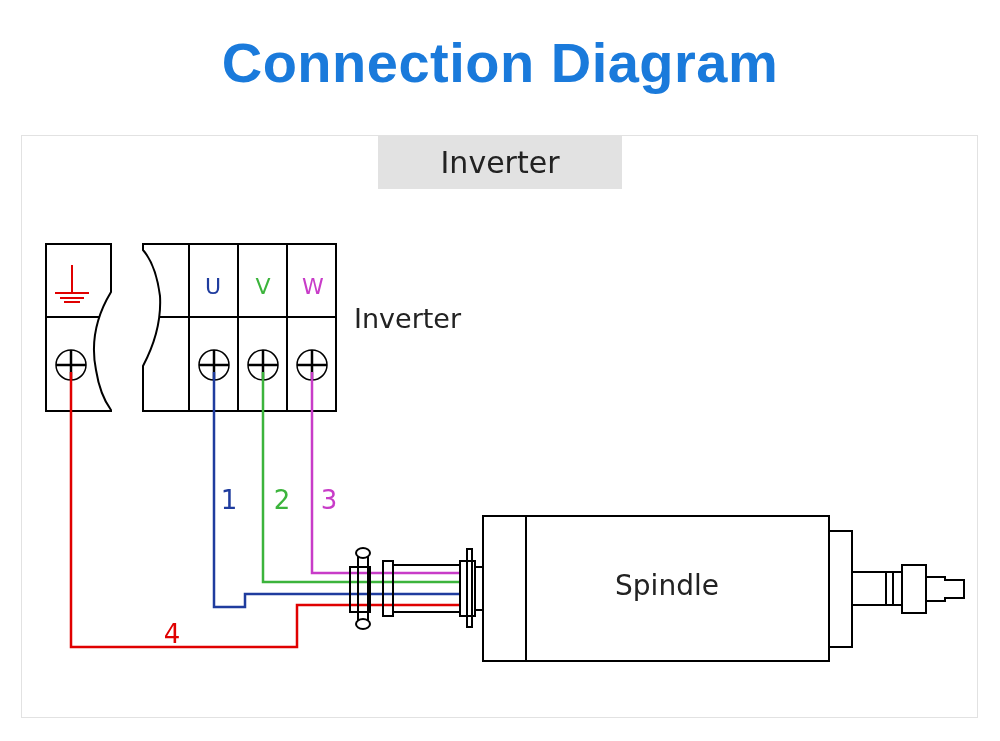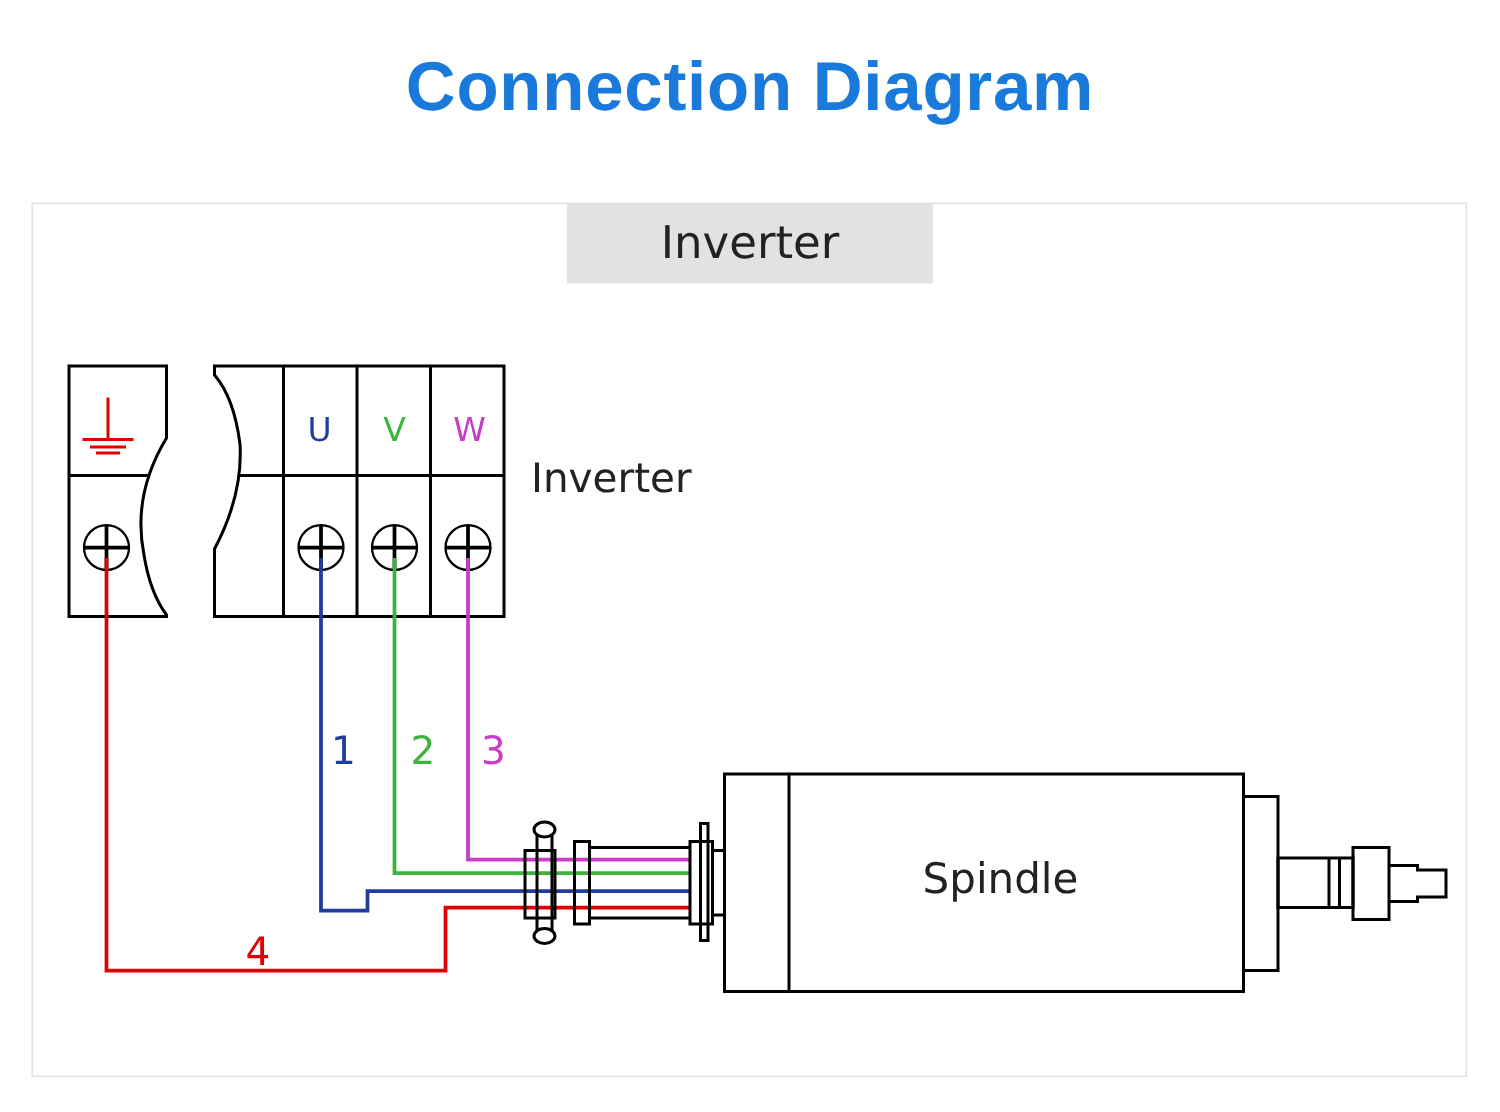--- a/index.html
+++ b/index.html
@@ -1,20 +1,20 @@
 <!DOCTYPE html>
 <html><head>
 <meta charset="utf-8">
 <style>
   html, body { margin: 0; padding: 0; background: #ffffff; }
   body { width: 1000px; height: 741px; position: relative; overflow: hidden;
          font-family: "Liberation Sans", sans-serif; }
   .title { position: absolute; left: 0; top: 30px; width: 1000px; text-align: center;
            font-family: "Liberation Sans", sans-serif; font-weight: bold;
-           font-size: 46px; color: #1a7adb; letter-spacing: 0.5px; }
+           font-size: 56px; color: #1a7adb; letter-spacing: 0.5px; }
   .frame { position: absolute; left: 21px; top: 135px; width: 957px; height: 583px;
            border: 1px solid #e2e2e2; box-sizing: border-box; }
   .badge { position: absolute; left: 378px; top: 136px; width: 244px; height: 53px;
            background: #e2e2e2; color: #222; font-size: 30px; text-align: center;
            line-height: 53px; font-family: "DejaVu Sans", sans-serif; }
   svg.diagram { position: absolute; left: 0; top: 0; width: 1000px; height: 741px; }
   svg text { font-family: "DejaVu Sans", sans-serif; }
 </style>
 </head>
 <body>

